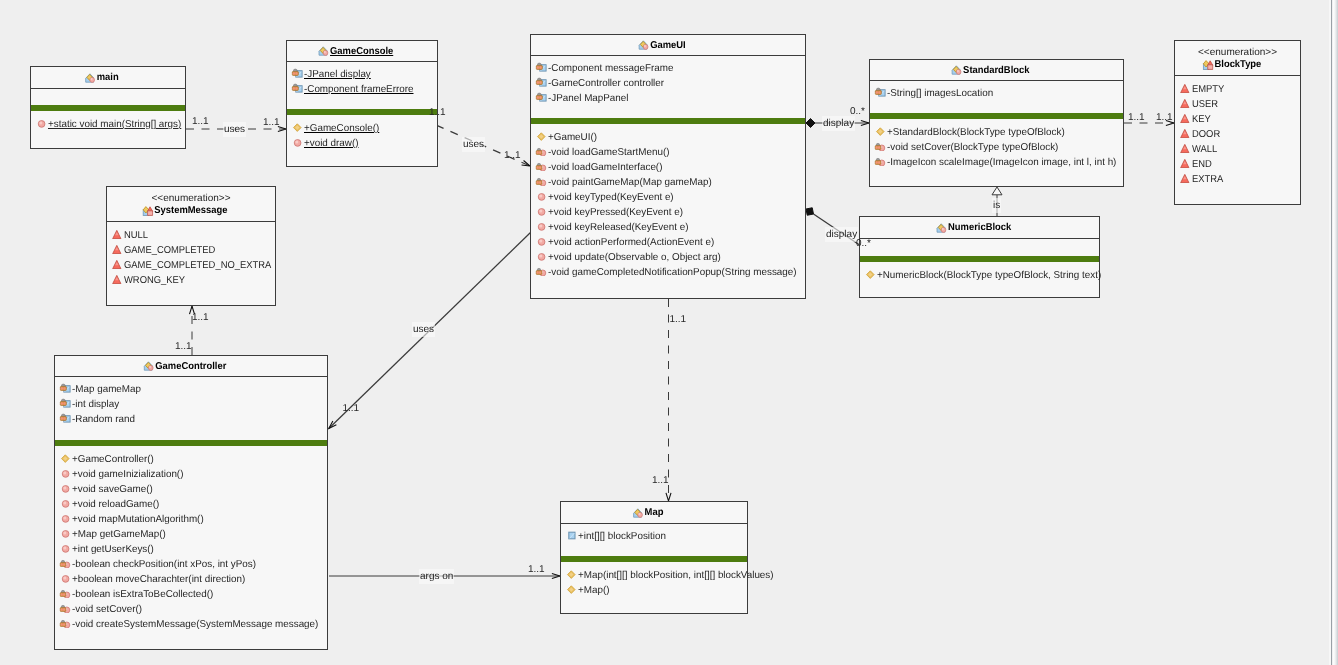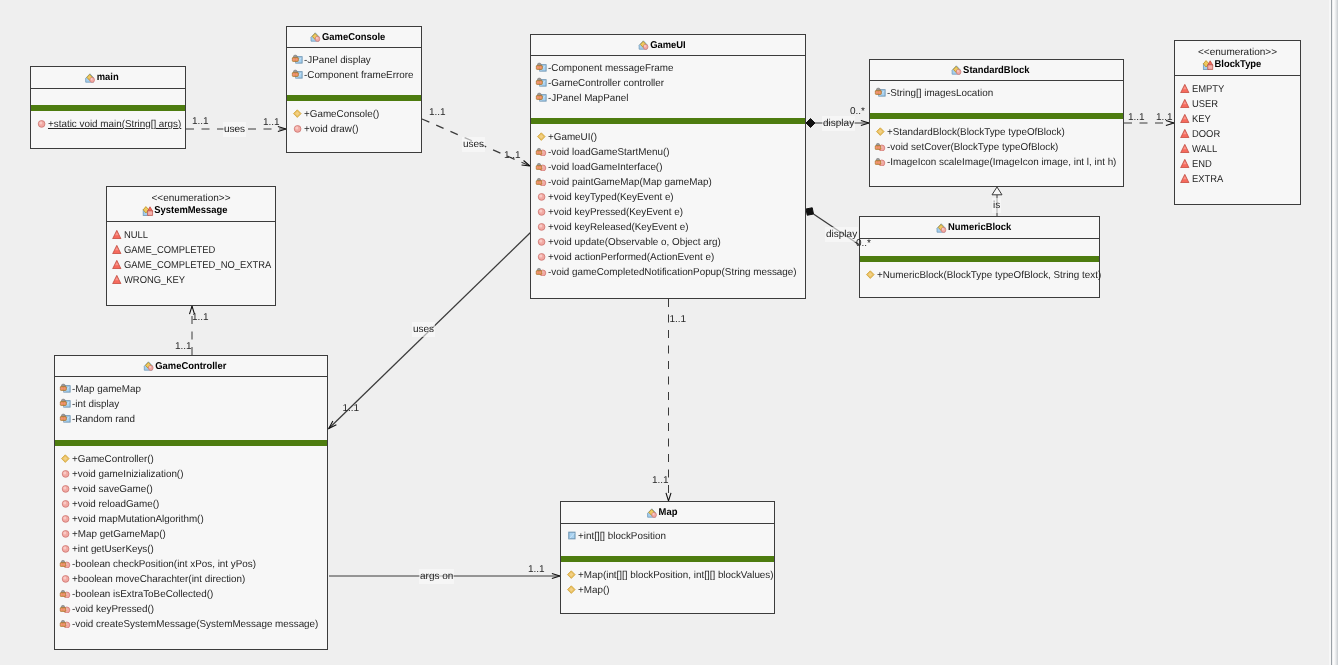--- a/index.html
+++ b/index.html
@@ -104,21 +104,21 @@
             <span class="ic">
               <svg width="12" height="11" viewBox="0 0 12 11">
    <circle cx="6.6" cy="6.9" r="3.35" fill="#f2a9a3" stroke="#cf7a75" stroke-width="0.85"></circle>
    <circle cx="5.8" cy="5.9" r="1.5" fill="#f9cac5"></circle>
  </svg>
             </span>
             <span class="tx und">+static void main(String[] args)</span>
           </div>
         </div>
       </div>
-      <div class="uml" style="left: 286px; top: 26px; width: 136px; height: 127px;">
+      <div class="uml" style="left: 286px; top: 40px; width: 152px; height: 127px; text-decoration: underline;">
         <div class="hdr" style="height: 21px;">
           <div class="title"><span class="ic"><svg width="12" height="11" viewBox="0 0 12 11">
    <path d="M1.3,6.3 L5.8,1.8 L9.6,5.6 L9.6,10.2 L1.3,10.2 Z" fill="#a5cfee" stroke="#7099b8" stroke-width="0.8" stroke-linejoin="round"></path>
    <path d="M2.6,5.4 L5.6,2.4 L8.6,5.4 L5.6,8.4 Z" fill="#eec95f" stroke="#c09322" stroke-width="0.9" stroke-linejoin="round"></path>
    <circle cx="8.2" cy="7.9" r="2.5" fill="#f2aaa5" stroke="#cf7d78" stroke-width="0.8"></circle>
    <circle cx="7.5" cy="7.1" r="1.1" fill="#f8cac6"></circle>
  </svg></span><span>GameConsole</span></div>
         </div>
         <div class="sec" style="height: 53px;">
           <div class="row">
@@ -311,30 +311,30 @@
             </span>
             <span class="tx">+void keyReleased(KeyEvent e)</span>
           </div>
           <div class="row">
             <span class="ic">
               <svg width="12" height="11" viewBox="0 0 12 11">
    <circle cx="6.6" cy="6.9" r="3.35" fill="#f2a9a3" stroke="#cf7a75" stroke-width="0.85"></circle>
    <circle cx="5.8" cy="5.9" r="1.5" fill="#f9cac5"></circle>
  </svg>
             </span>
+            <span class="tx">+void actionPerformed(ActionEvent e)</span>
+          </div>
+          <div class="row">
+            <span class="ic">
+              <svg width="12" height="11" viewBox="0 0 12 11">
+   <circle cx="6.6" cy="6.9" r="3.35" fill="#f2a9a3" stroke="#cf7a75" stroke-width="0.85"></circle>
+   <circle cx="5.8" cy="5.9" r="1.5" fill="#f9cac5"></circle>
+ </svg>
+            </span>
             <span class="tx">+void update(Observable o, Object arg)</span>
-          </div>
-          <div class="row">
-            <span class="ic">
-              <svg width="12" height="11" viewBox="0 0 12 11">
-   <circle cx="6.6" cy="6.9" r="3.35" fill="#f2a9a3" stroke="#cf7a75" stroke-width="0.85"></circle>
-   <circle cx="5.8" cy="5.9" r="1.5" fill="#f9cac5"></circle>
- </svg>
-            </span>
-            <span class="tx">+void actionPerformed(ActionEvent e)</span>
           </div>
           <div class="row">
             <span class="ic">
               <svg width="12" height="11" viewBox="0 0 12 11">
    <circle cx="7.8" cy="8.0" r="3.0" fill="#f2a9a3" stroke="#cf7a75" stroke-width="0.8"></circle>
    <circle cx="7.0" cy="7.1" r="1.3" fill="#f8c8c3"></circle>
    <g transform="translate(1.3,2.0) scale(0.92,0.95)">
                   <path d="M0.9,3.6 a2.0,2.2 0 0 1 4.0,0 v1.4 h-4.0 z" fill="#9a9a9a" stroke="#6b6b6b" stroke-width="0.45"></path>
   <rect x="-0.1" y="3.8" width="6.1" height="4.1" rx="0.9" fill="#d99141" stroke="#9c6a26" stroke-width="0.6"></rect>
   <ellipse cx="1.5" cy="5.8" rx="1.15" ry="1.25" fill="#f2907a"></ellipse>
@@ -726,40 +726,40 @@
    <circle cx="7.8" cy="8.0" r="3.0" fill="#f2a9a3" stroke="#cf7a75" stroke-width="0.8"></circle>
    <circle cx="7.0" cy="7.1" r="1.3" fill="#f8c8c3"></circle>
    <g transform="translate(1.3,2.0) scale(0.92,0.95)">
                   <path d="M0.9,3.6 a2.0,2.2 0 0 1 4.0,0 v1.4 h-4.0 z" fill="#9a9a9a" stroke="#6b6b6b" stroke-width="0.45"></path>
   <rect x="-0.1" y="3.8" width="6.1" height="4.1" rx="0.9" fill="#d99141" stroke="#9c6a26" stroke-width="0.6"></rect>
   <ellipse cx="1.5" cy="5.8" rx="1.15" ry="1.25" fill="#f2907a"></ellipse>
   <ellipse cx="4.1" cy="5.8" rx="1.15" ry="1.25" fill="#f2907a"></ellipse>
                 </g>
  </svg>
             </span>
-            <span class="tx">-void keyPressed()</span>
+            <span class="tx">-void setCover()</span>
           </div>
           <div class="row">
             <span class="ic">
               <svg width="12" height="11" viewBox="0 0 12 11">
    <circle cx="7.8" cy="8.0" r="3.0" fill="#f2a9a3" stroke="#cf7a75" stroke-width="0.8"></circle>
    <circle cx="7.0" cy="7.1" r="1.3" fill="#f8c8c3"></circle>
    <g transform="translate(1.3,2.0) scale(0.92,0.95)">
                   <path d="M0.9,3.6 a2.0,2.2 0 0 1 4.0,0 v1.4 h-4.0 z" fill="#9a9a9a" stroke="#6b6b6b" stroke-width="0.45"></path>
   <rect x="-0.1" y="3.8" width="6.1" height="4.1" rx="0.9" fill="#d99141" stroke="#9c6a26" stroke-width="0.6"></rect>
   <ellipse cx="1.5" cy="5.8" rx="1.15" ry="1.25" fill="#f2907a"></ellipse>
   <ellipse cx="4.1" cy="5.8" rx="1.15" ry="1.25" fill="#f2907a"></ellipse>
                 </g>
  </svg>
             </span>
             <span class="tx">-void createSystemMessage(SystemMessage message)</span>
           </div>
         </div>
       </div>
-      <div class="uml" style="left: 560px; top: 501px; width: 215px; height: 113px;">
+      <div class="uml" style="left: 560px; top: 501px; width: 188px; height: 113px;">
         <div class="hdr" style="height: 22px;">
           <div class="title"><span class="ic"><svg width="12" height="11" viewBox="0 0 12 11">
    <path d="M1.3,6.3 L5.8,1.8 L9.6,5.6 L9.6,10.2 L1.3,10.2 Z" fill="#a5cfee" stroke="#7099b8" stroke-width="0.8" stroke-linejoin="round"></path>
    <path d="M2.6,5.4 L5.6,2.4 L8.6,5.4 L5.6,8.4 Z" fill="#eec95f" stroke="#c09322" stroke-width="0.9" stroke-linejoin="round"></path>
    <circle cx="8.2" cy="7.9" r="2.5" fill="#f2aaa5" stroke="#cf7d78" stroke-width="0.8"></circle>
    <circle cx="7.5" cy="7.1" r="1.1" fill="#f8cac6"></circle>
  </svg></span><span>Map</span></div>
         </div>
         <div class="sec" style="height: 38px;">
           <div class="row">

